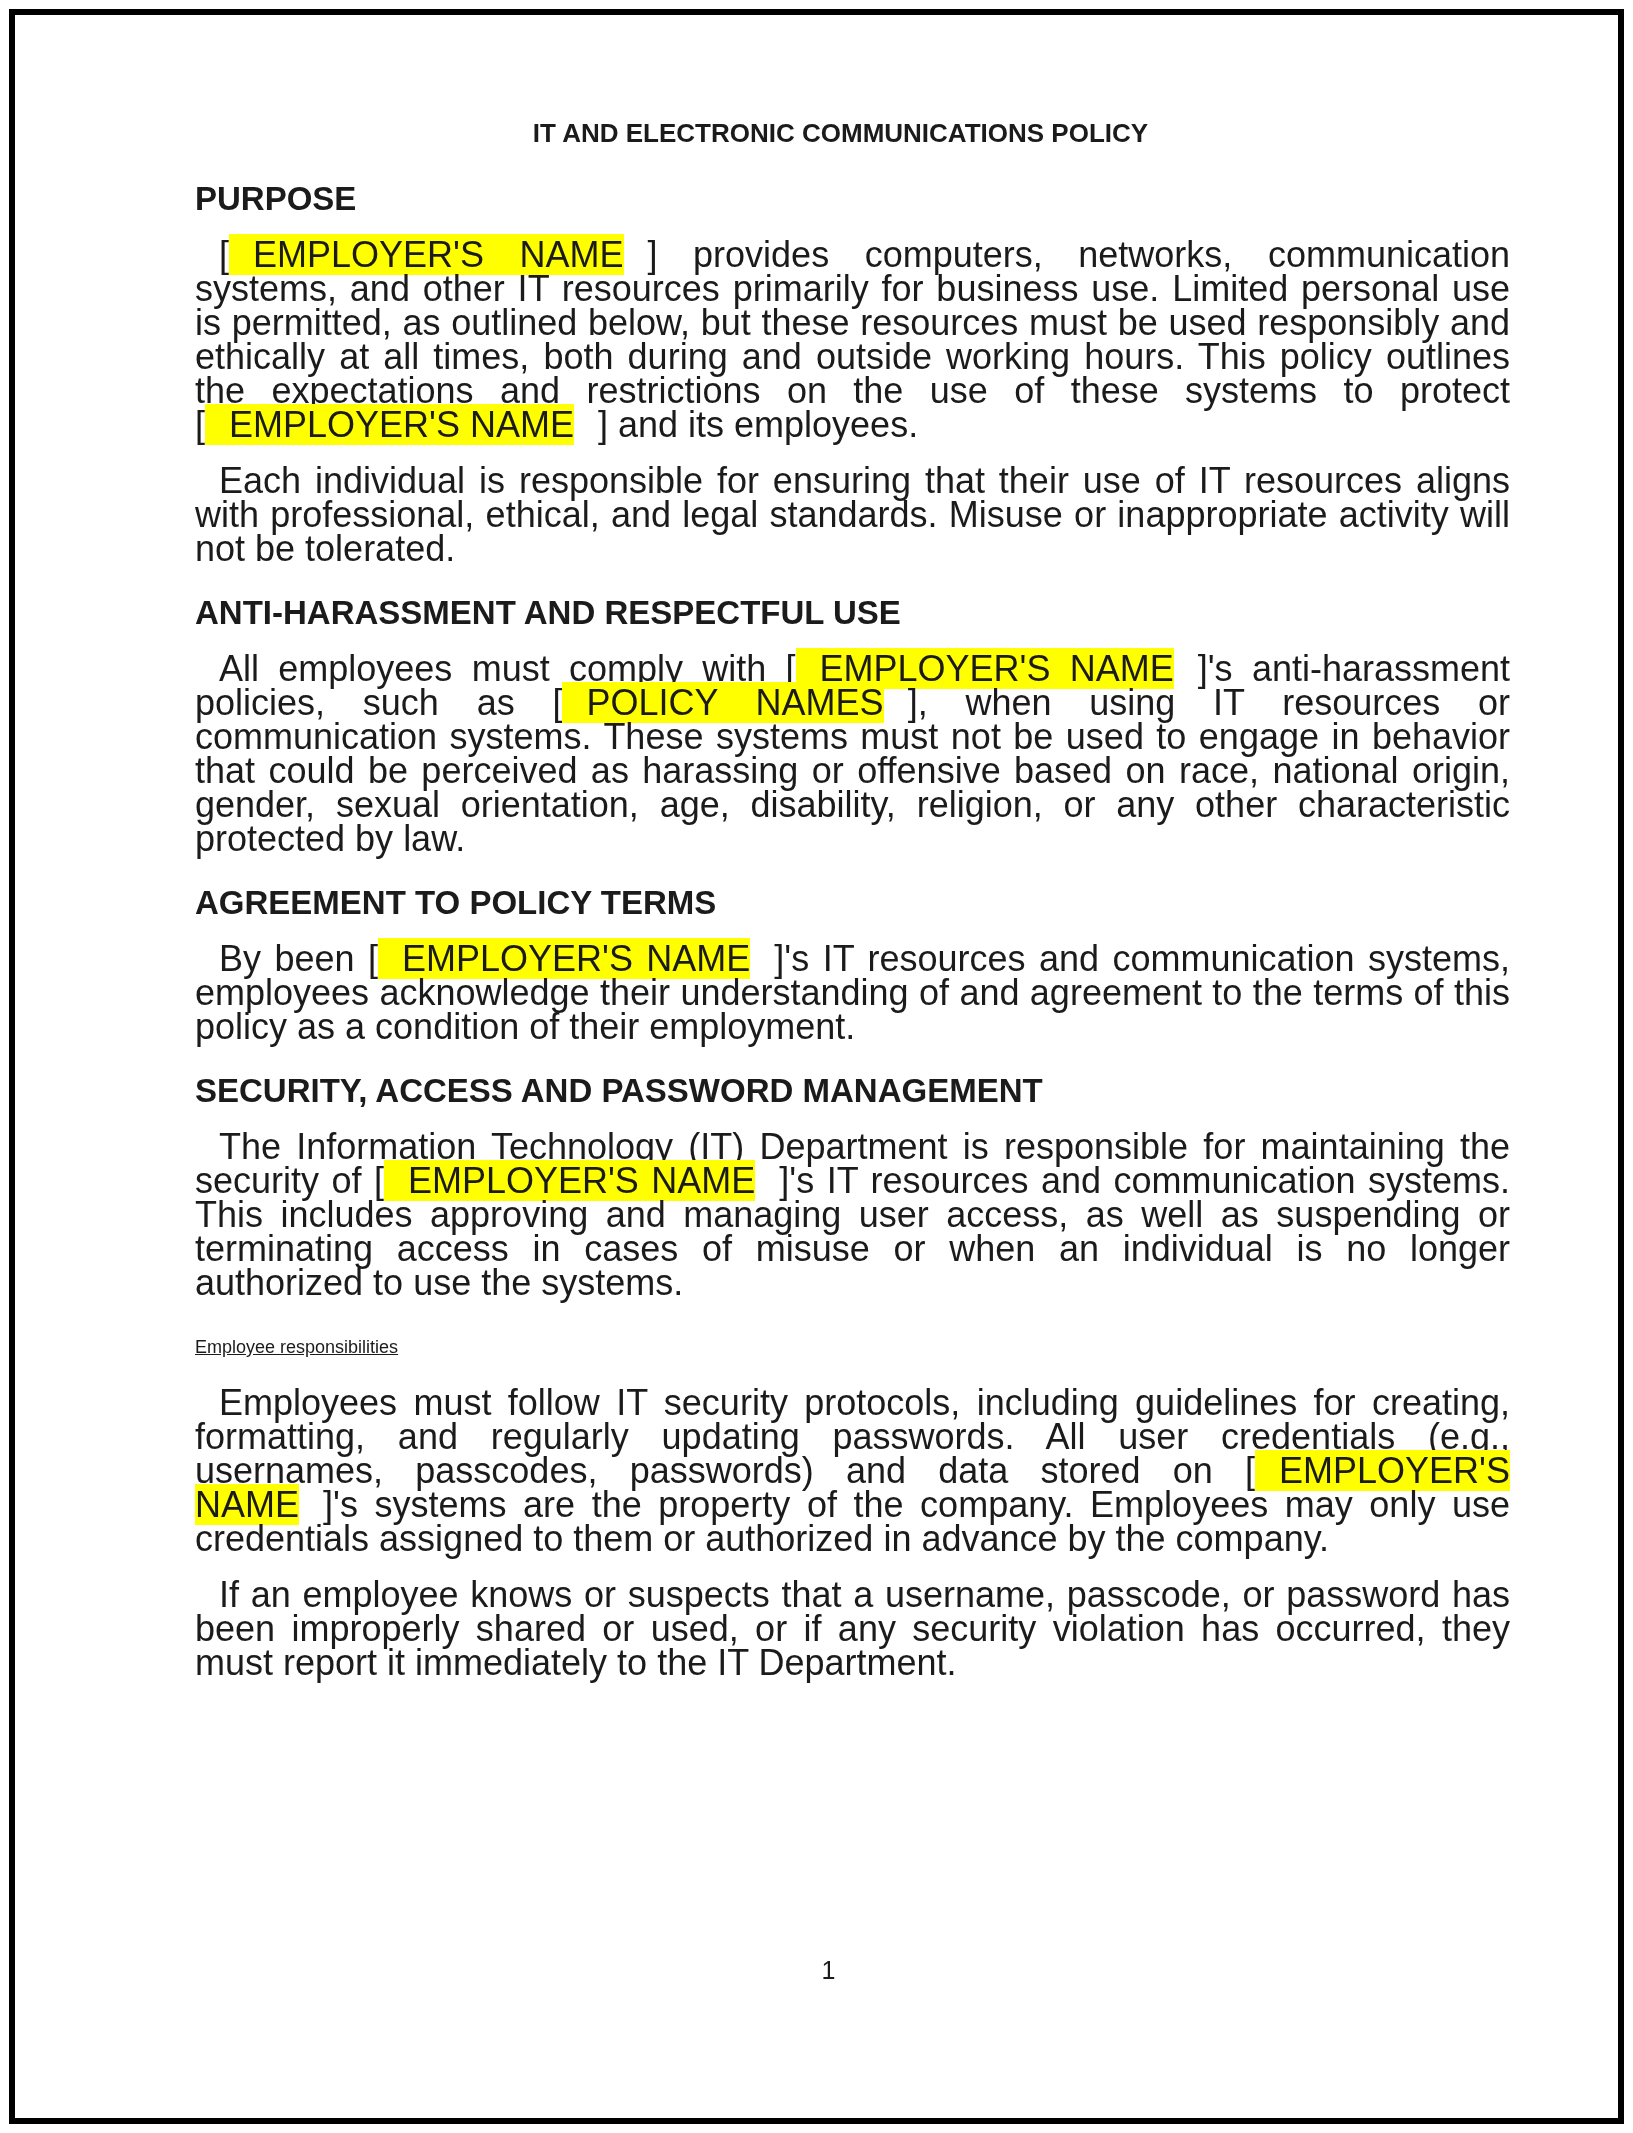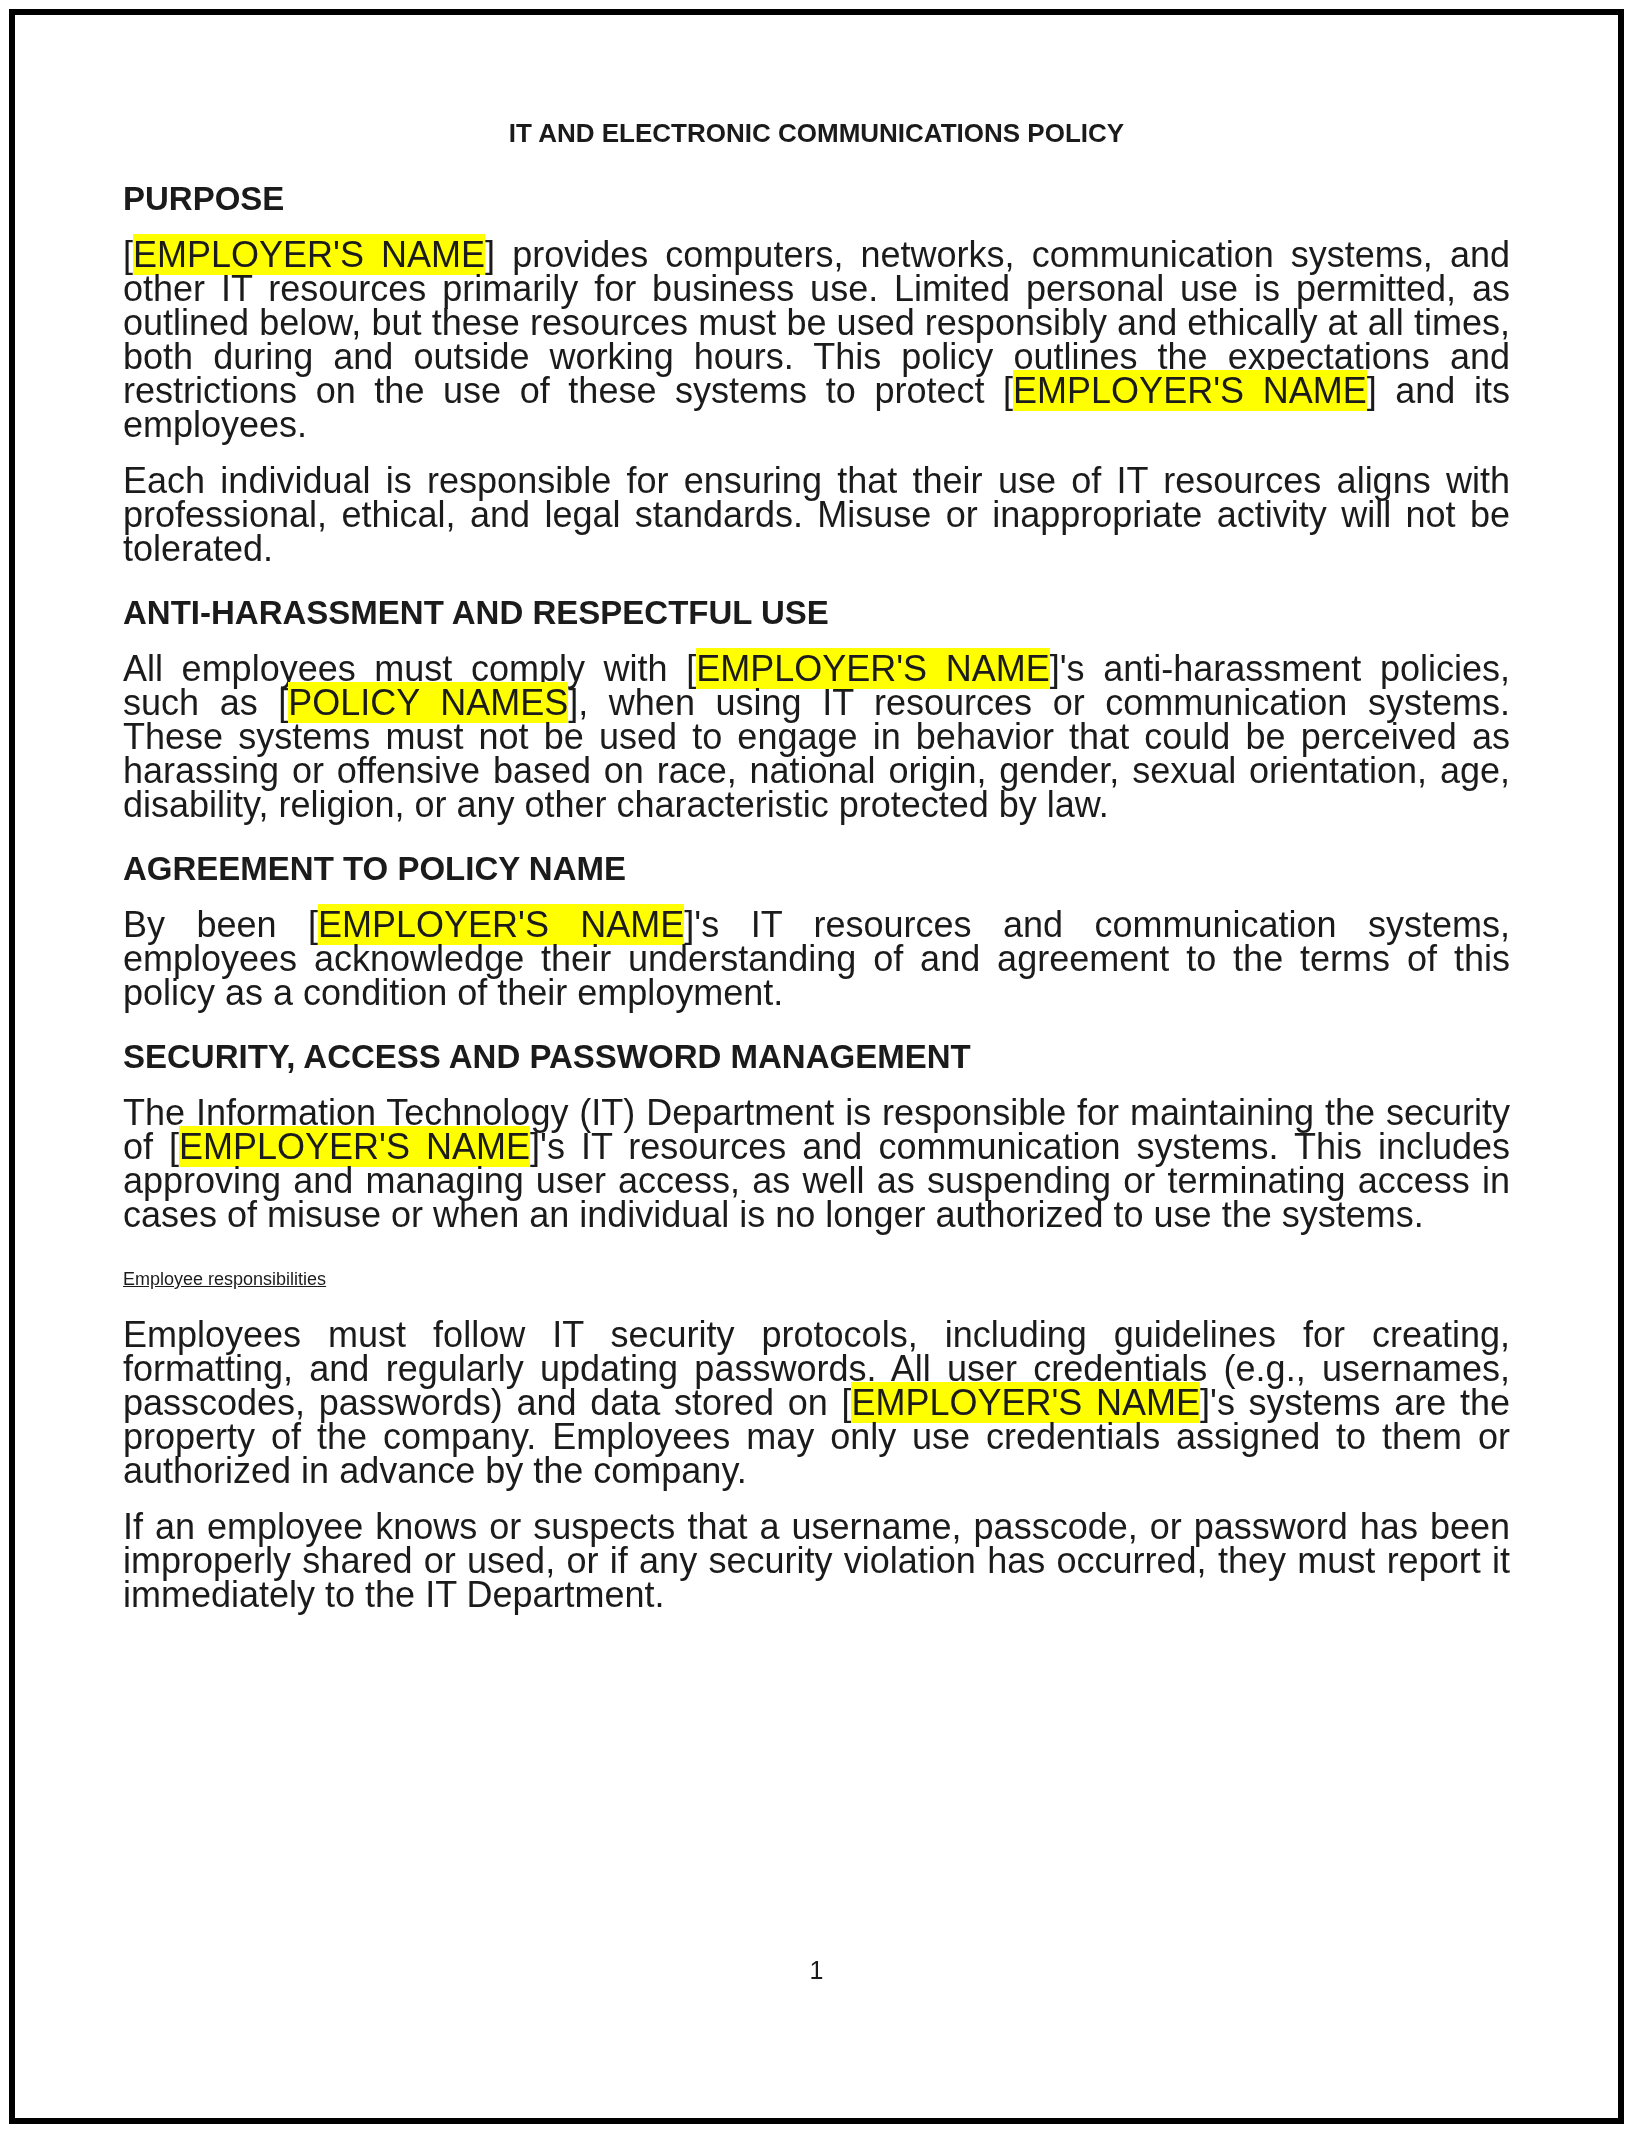--- a/index.html
+++ b/index.html
@@ -1,16 +1,16 @@
 <!DOCTYPE html>
 <html style="--hl: #ffff00;"><head>
 <meta charset="utf-8">
 <style>
   :root { --hl: #ffff00; }
-  * { box-sizing: border-box; }
+  * { box-sizing: border-box; padding-left: 24px; }
   html, body { margin: 0; padding: 0; background: #ffffff; }
   .page {
     position: relative;
     width: 1633px;
     height: 2133px;
     background: #ffffff;
     font-family: "Liberation Sans", sans-serif;
     color: #1b1b1b;
     overflow: hidden;
   }
@@ -68,21 +68,21 @@
 <div class="page">
   <div class="frame"></div>
   <div class="content">
     <div class="doc-title">IT AND ELECTRONIC COMMUNICATIONS POLICY</div>
     <div>
         <div class="heading">PURPOSE</div>
         <p class="para"><span>[</span><span class="hl">EMPLOYER'S NAME</span><span>] provides computers, networks, communication systems, and other IT resources primarily for business use. Limited personal use is permitted, as outlined below, but these resources must be used responsibly and ethically at all times, both during and outside working hours. This policy outlines the expectations and restrictions on the use of these systems to protect [</span><span class="hl">EMPLOYER'S NAME</span><span>] and its employees.</span></p>
         <p class="para"><span>Each individual is responsible for ensuring that their use of IT resources aligns with professional, ethical, and legal standards. Misuse or inappropriate activity will not be tolerated.</span></p>
         <div class="heading">ANTI-HARASSMENT AND RESPECTFUL USE</div>
         <p class="para"><span>All employees must comply with [</span><span class="hl">EMPLOYER'S NAME</span><span>]'s anti-harassment policies, such as [</span><span class="hl">POLICY NAMES</span><span>], when using IT resources or communication systems. These systems must not be used to engage in behavior that could be perceived as harassing or offensive based on race, national origin, gender, sexual orientation, age, disability, religion, or any other characteristic protected by law.</span></p>
-        <div class="heading">AGREEMENT TO POLICY NAME</div>
+        <div class="heading">AGREEMENT TO POLICY TERMS</div>
         <p class="para"><span>By been [</span><span class="hl">EMPLOYER'S NAME</span><span>]'s IT resources and communication systems, employees acknowledge their understanding of and agreement to the terms of this policy as a condition of their employment.</span></p>
         <div class="heading">SECURITY, ACCESS AND PASSWORD MANAGEMENT</div>
         <p class="para"><span>The Information Technology (IT) Department is responsible for maintaining the security of [</span><span class="hl">EMPLOYER'S NAME</span><span>]'s IT resources and communication systems. This includes approving and managing user access, as well as suspending or terminating access in cases of misuse or when an individual is no longer authorized to use the systems.</span></p>
         <div class="subheading">Employee responsibilities</div>
         <p class="para"><span>Employees must follow IT security protocols, including guidelines for creating, formatting, and regularly updating passwords. All user credentials (e.g., usernames, passcodes, passwords) and data stored on [</span><span class="hl">EMPLOYER'S NAME</span><span>]'s systems are the property of the company. Employees may only use credentials assigned to them or authorized in advance by the company.</span></p>
         <p class="para"><span>If an employee knows or suspects that a username, passcode, or password has been improperly shared or used, or if any security violation has occurred, they must report it immediately to the IT Department.</span></p>
       </div>
   </div>
   <div class="page-number">1</div>
 </div>

